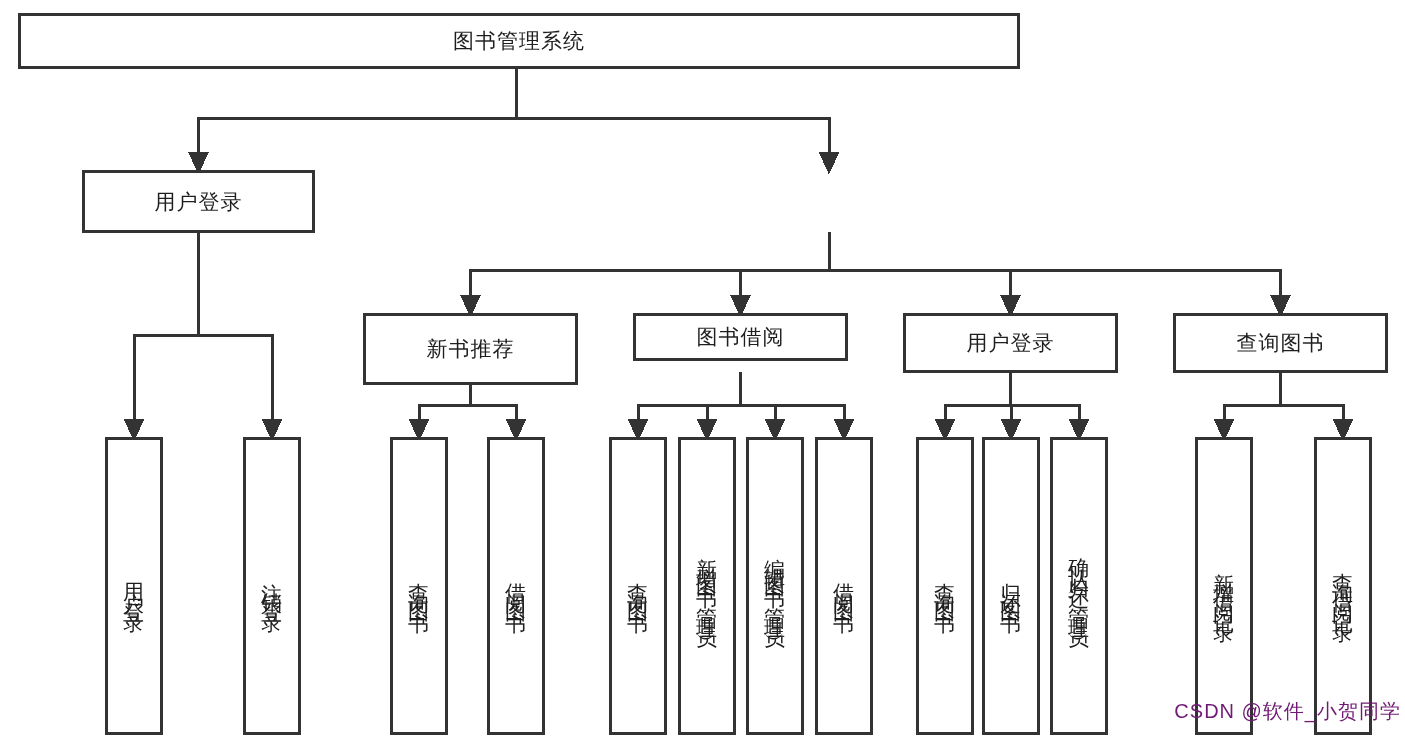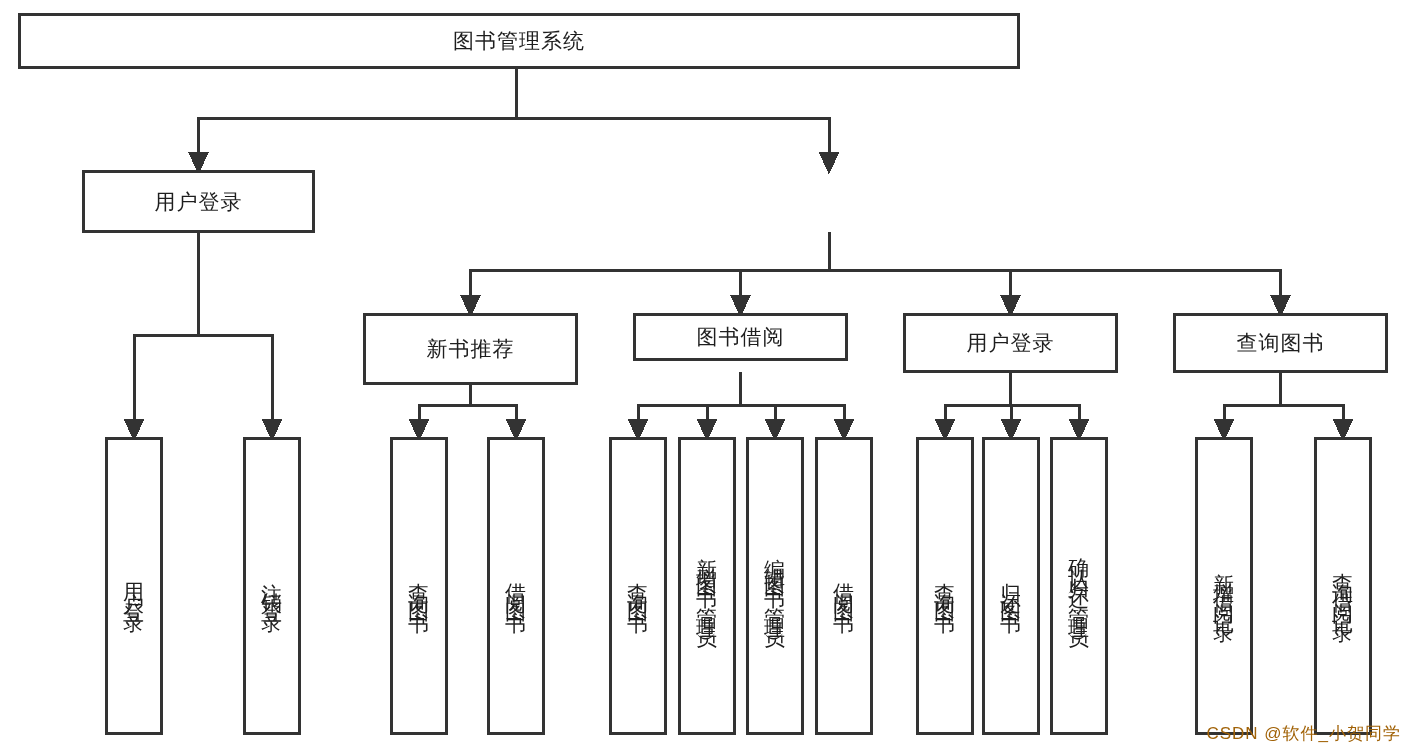--- a/index.html
+++ b/index.html
@@ -36,24 +36,24 @@
   .vnode span {
     writing-mode: vertical-rl;
     text-orientation: mixed;
     font-size: 21px;
     letter-spacing: 10px;
     line-height: 1;
   }
   .watermark {
     position: absolute;
     right: 4px;
-    bottom: 2px;
-    font-size: 17px;
+    bottom: 22px;
+    font-size: 20px;
     letter-spacing: 1px;
-    color: #a16207;
+    color: #701a75;
     z-index: 5;
     white-space: nowrap;
   }
 </style>
 </head>
 <body>
 
 <div class="canvas">
 
   <svg class="connectors" width="1405" height="747" viewBox="0 0 1405 747" shape-rendering="crispEdges">

